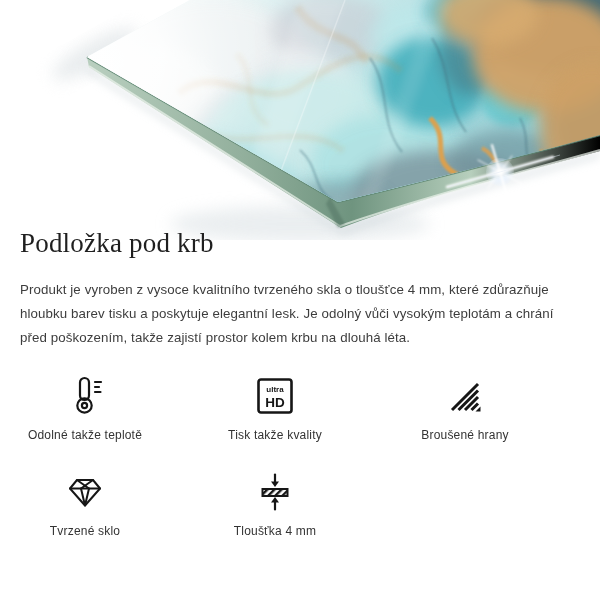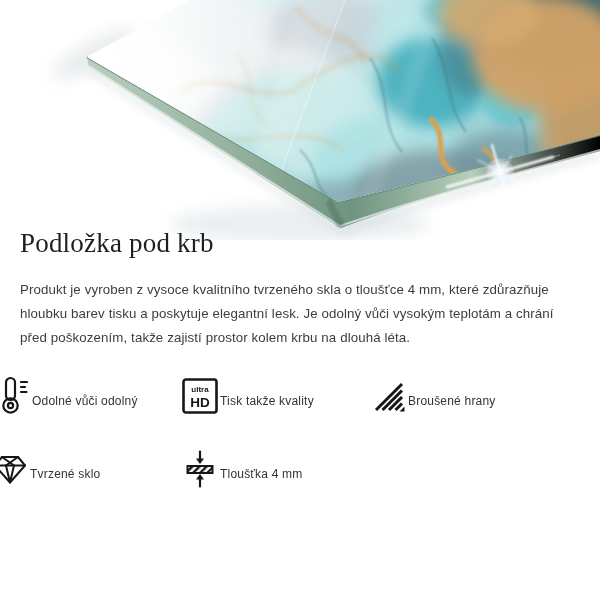--- a/index.html
+++ b/index.html
@@ -5,21 +5,21 @@
   html,body{margin:0;padding:0;background:#ffffff;}
   body{width:600px;height:600px;overflow:hidden;font-family:"Liberation Sans","DejaVu Sans",sans-serif;}
   .page{position:relative;width:600px;height:600px;background:#fff;}
   .hero{position:absolute;top:0;left:0;width:600px;height:240px;}
   .content{position:absolute;top:226px;left:20px;width:540px;}
   .title{font-family:"Liberation Serif","DejaVu Serif",serif;font-weight:400;color:#1f1f1f;
          font-size:27px;line-height:35px;margin:0;letter-spacing:.2px;}
   .desc{margin:17px 0 0 0;font-size:13.3px;line-height:24px;color:#3d3d3d;letter-spacing:.1px;}
   .features{margin-top:23px;margin-left:-30px;width:570px;display:grid;
             grid-template-columns:repeat(3,190px);row-gap:27px;}
-  .feature{display:flex;flex-direction:row;align-items:center;}
+  .feature{display:flex;flex-direction:column;align-items:center;}
   .icon-wrap{height:46px;display:flex;align-items:center;justify-content:center;}
   .feature-label{margin-top:9px;font-size:12px;color:#333;letter-spacing:.2px;white-space:nowrap;}
   svg text{font-family:"Liberation Sans","DejaVu Sans",sans-serif;}
 </style>
 </head>
 <body>
 
 <div class="page">
 
   <div class="hero">
@@ -164,21 +164,21 @@
 
       <div class="feature">
         <div class="icon-wrap">
           <svg width="42" height="42" viewBox="0 0 42 42" fill="none" stroke="#161616" stroke-width="2.2" stroke-linecap="round" stroke-linejoin="round">
             <rect x="16" y="3" width="9" height="22" rx="4.5"></rect>
             <circle cx="20.5" cy="30.5" r="7.2"></circle>
             <circle cx="20.5" cy="30.5" r="2.6"></circle>
             <path d="M31,7 h6 M31,12 h4 M31,17 h5.5"></path>
           </svg>
         </div>
-        <div class="feature-label">Odolné vůči odolný</div>
+        <div class="feature-label">Odolné takže teplotě</div>
       </div>
 
       <div class="feature">
         <div class="icon-wrap">
           <svg width="40" height="40" viewBox="0 0 40 40">
             <rect x="3.5" y="3.5" width="33" height="33" rx="2.5" fill="none" stroke="#161616" stroke-width="2.6"></rect>
             <text x="20" y="16" text-anchor="middle" font-size="8" font-weight="700" fill="#161616">ultra</text>
             <text x="20" y="30.5" text-anchor="middle" font-size="13.5" font-weight="700" fill="#161616">HD</text>
           </svg>
         </div>

